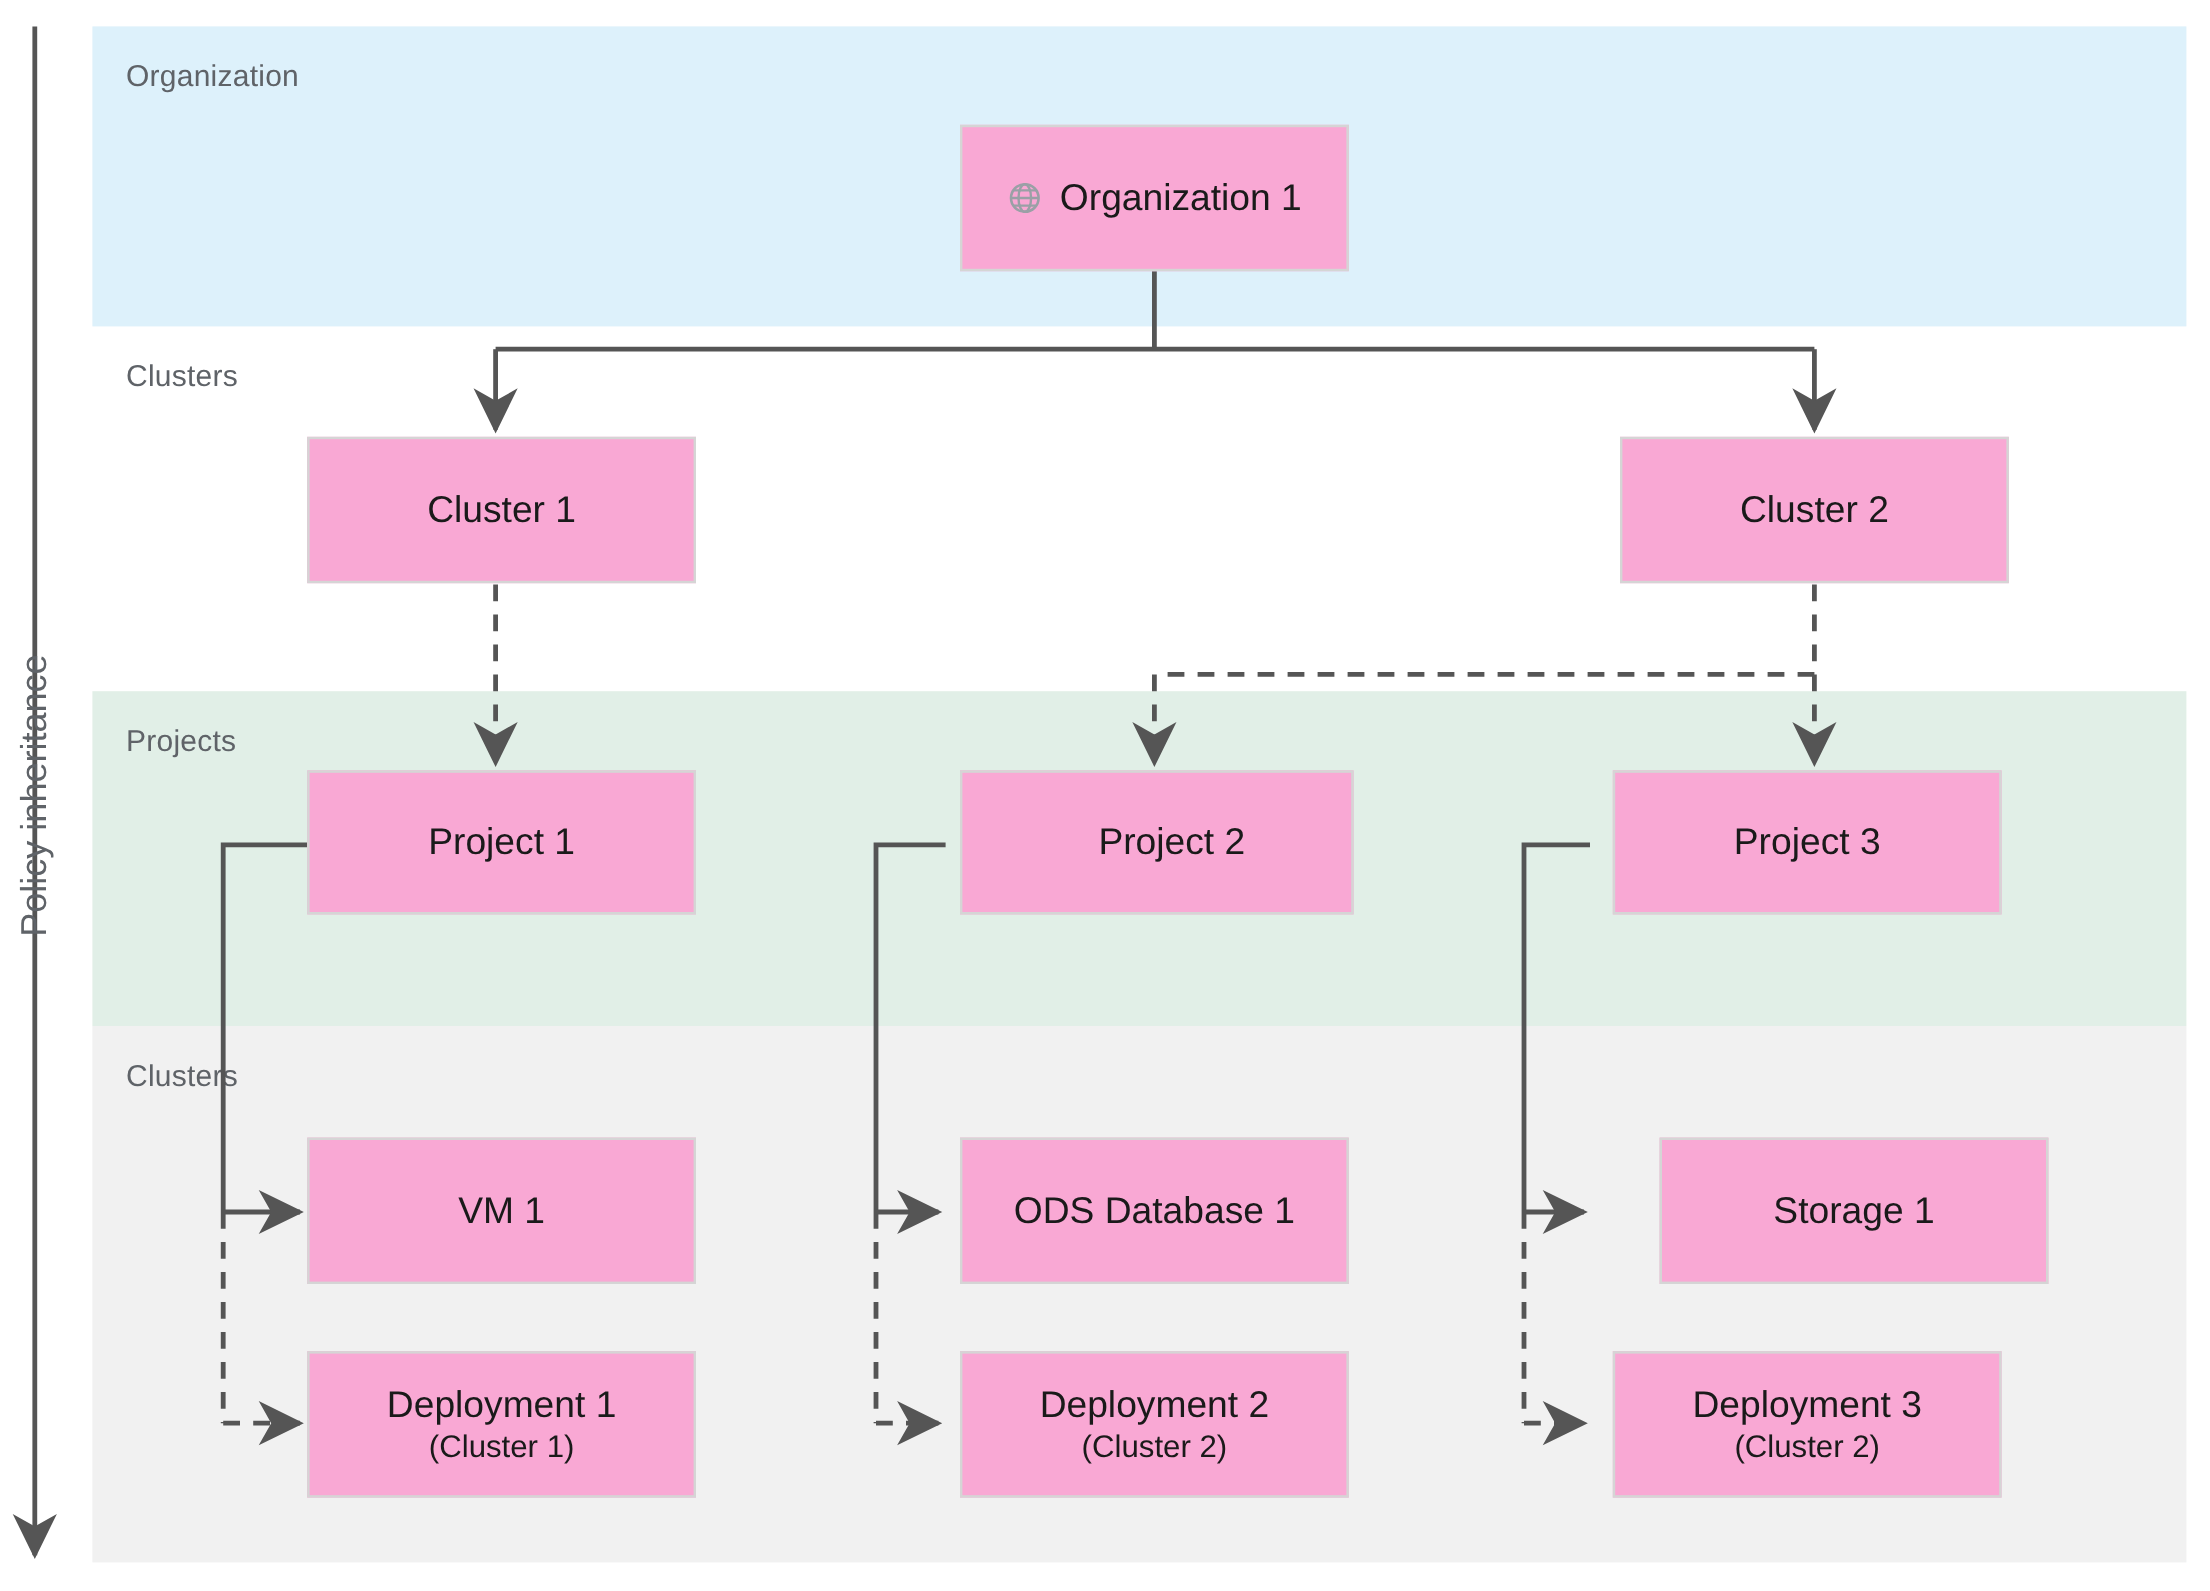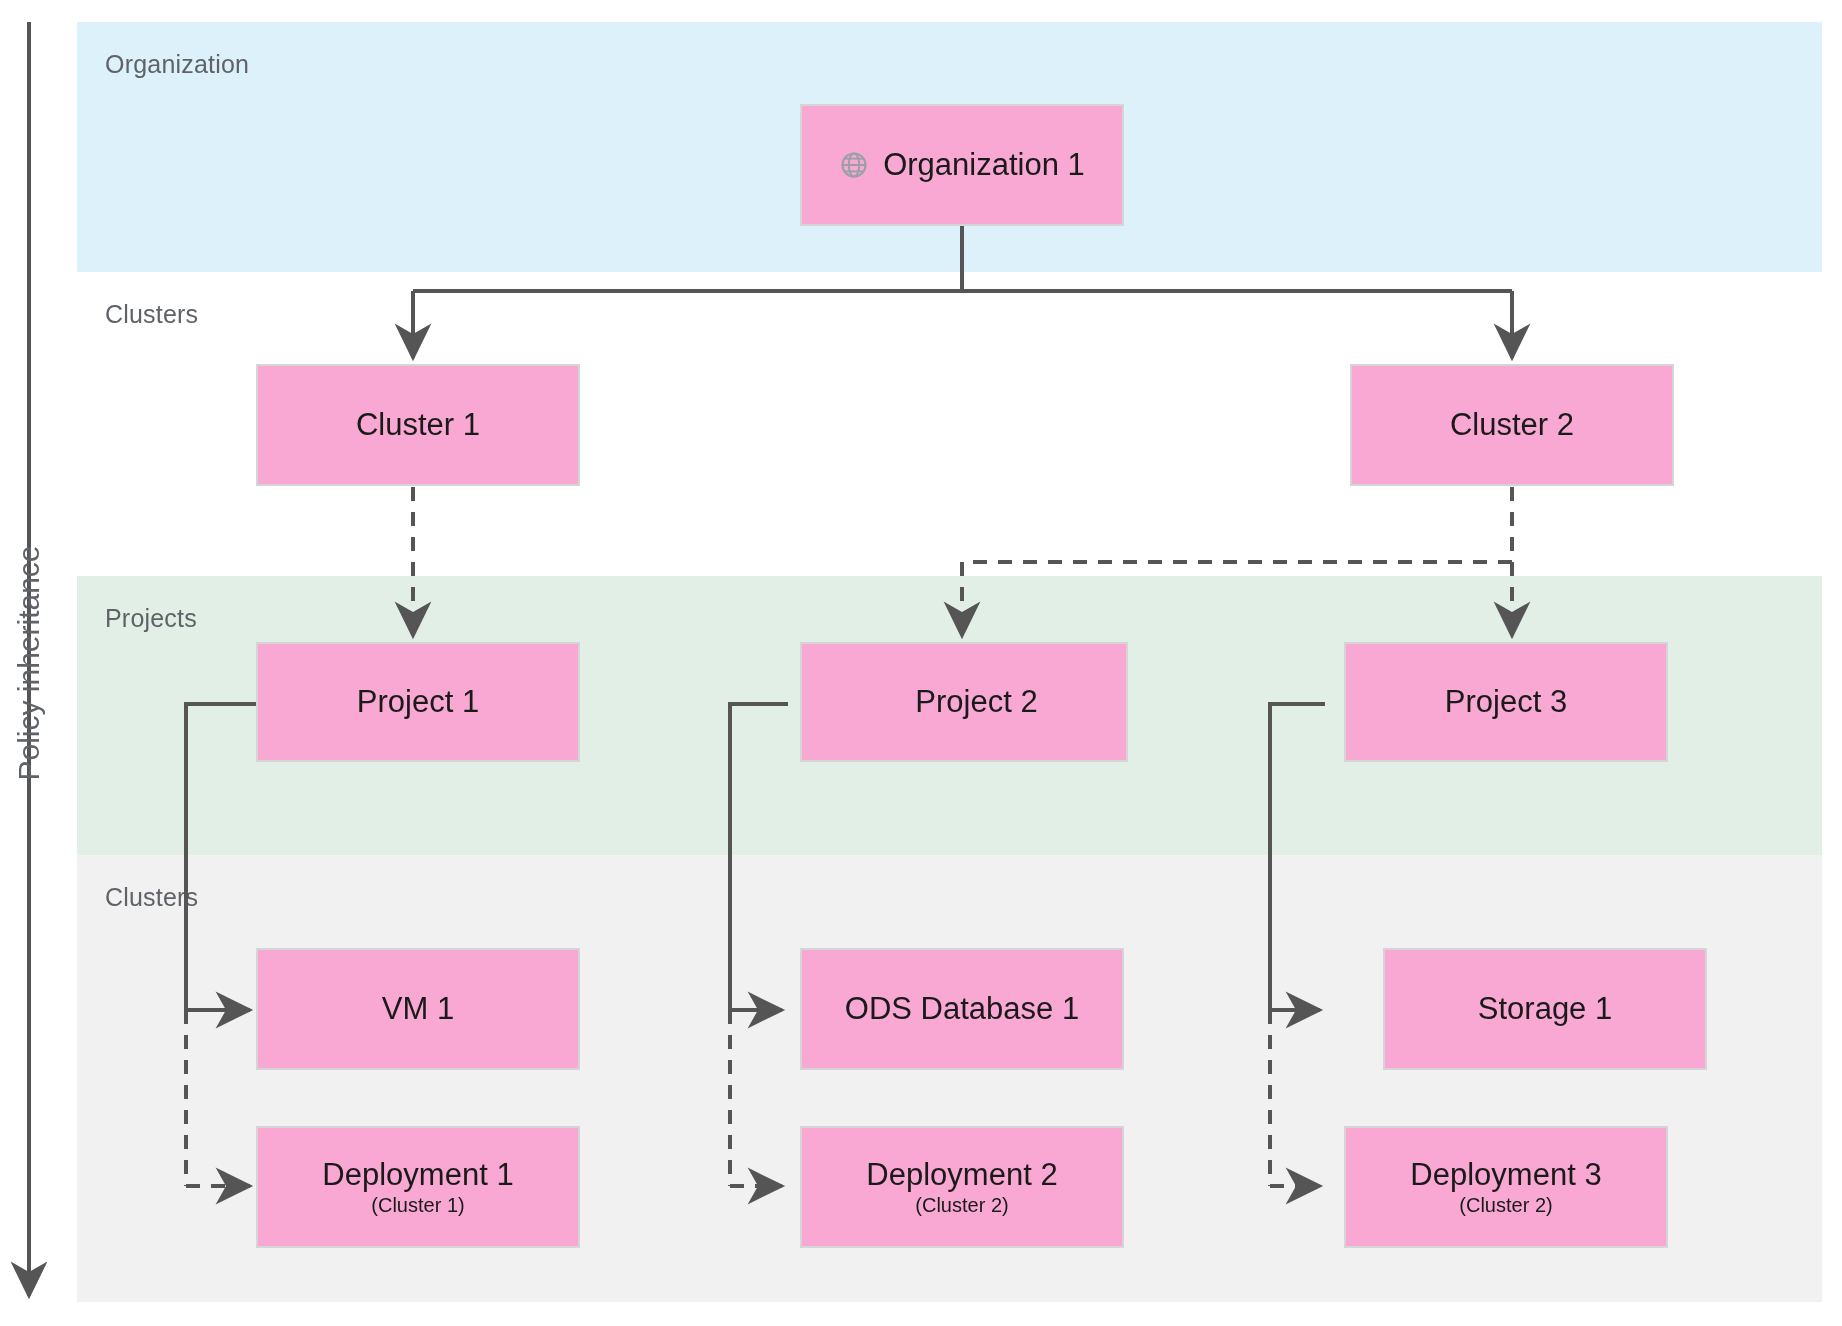--- a/index.html
+++ b/index.html
@@ -48,21 +48,21 @@
     align-items: center;
     justify-content: center;
     font-size: 31px;
     color: #1a1a1a;
     text-align: center;
     line-height: 1.15;
   }
   .node .node-title { display: block; }
   .node .node-sub {
     display: block;
-    font-size: 20px;
+    font-size: 26px;
     color: #1a1a1a;
     margin-top: 2px;
   }
   .node.with-icon {
     flex-direction: row;
     gap: 14px;
   }
   .globe-icon { width: 30px; height: 30px; display: block; flex: none; }
 
   

